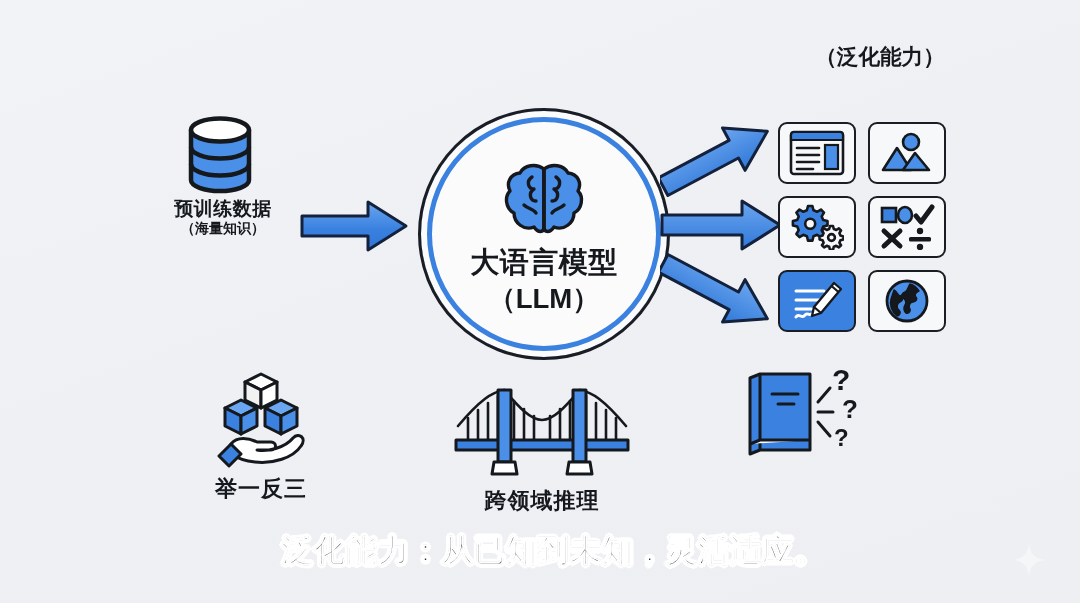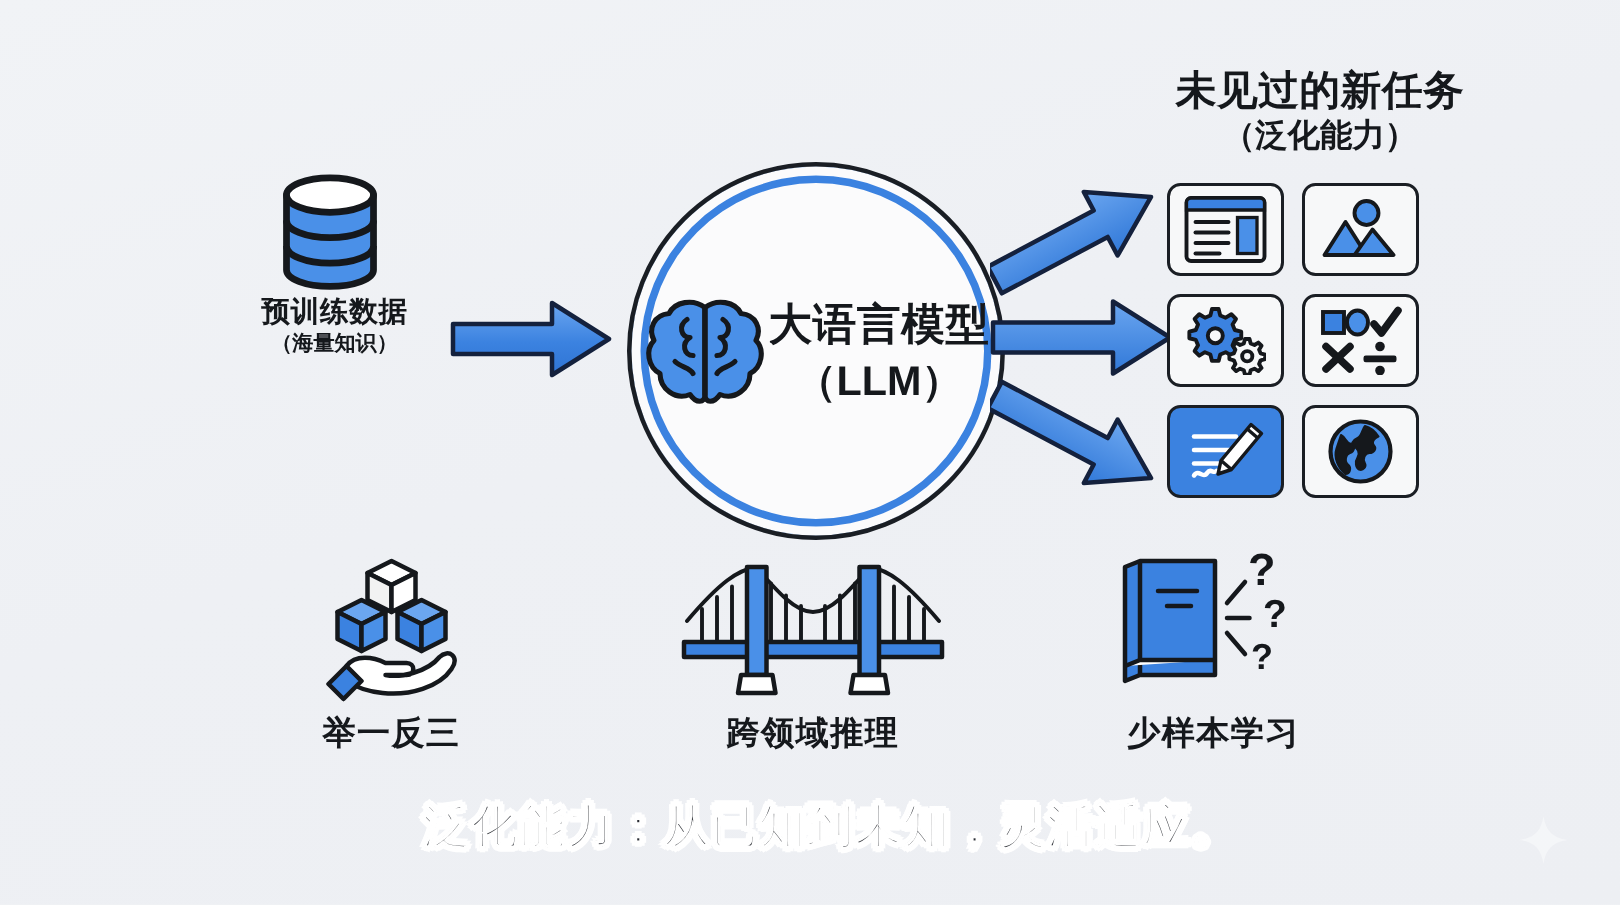--- a/index.html
+++ b/index.html
@@ -46,21 +46,21 @@
   
   #llm-circle {
     position: absolute;
     left: 418px; top: 108px;
     width: 252px; height: 252px;
     border-radius: 50%;
     background: #fbfbfc;
     border: 3px solid #1a1e24;
     box-shadow: inset 0 0 0 6px #fbfbfc, inset 0 0 0 11px #3b82e0;
     display: flex;
-    flex-direction: row;
+    flex-direction: column;
     align-items: center;
     justify-content: center;
   }
   #brain-icon { margin-top: 8px; margin-bottom: 6px; }
   #llm-label { position: static; font-size: 29px; margin-top: 2px; }
   #llm-label .sub { font-size: 0.95em; margin-top: 2px; }
 
   
   #out-arrows { position: absolute; left: 660px; top: 120px; }
 
@@ -90,21 +90,21 @@
 
   
   .cap { position: absolute; text-align: center; width: 230px; }
   .cap .cap-icon { height: 100px; display: flex; align-items: flex-end; justify-content: center; }
   .cap .cap-label {
     margin-top: 6px;
     font-size: 22px; font-weight: bold; color: #15181c;
     letter-spacing: 1px; white-space: nowrap;
   }
   #cap-1 { left: 146px; top: 368px; }
-  #cap-2 { left: 427px; top: 368px; }
+  #cap-2 { left: 427px; top: 380px; }
   #cap-3 { left: 694px; top: 368px; }
 
   
   #caption {
     position: absolute;
     left: 0; right: 0; top: 530px;
     text-align: center;
     font-size: 31px;
     font-weight: bold;
     color: #2a2d33;
@@ -189,21 +189,20 @@
     <g>
       <path d="M2 95 L82 95 L82 81 L120 105 L82 129 L82 115 L2 115 Z" fill="url(#gradUp)" stroke="#14213d" stroke-width="3" stroke-linejoin="round"></path>
     </g>
 
     <g transform="rotate(28 12 148)">
       <path d="M2 138 L82 138 L82 124 L120 148 L82 172 L82 158 L2 158 Z" fill="url(#gradUp)" stroke="#14213d" stroke-width="3" stroke-linejoin="round"></path>
     </g>
   </svg>
 
   <div id="task-title" class="label">
-    <span>未见过的新任务</span>
     <span class="sub">（泛化能力）</span>
   </div>
 
   <div id="cards-grid">
 
     <div class="card">
       <svg width="56" height="46" viewBox="0 0 56 46">
         <rect x="2" y="2" width="52" height="42" rx="3" fill="#f7f8f9" stroke="#15181c" stroke-width="2.6"></rect>
         <path d="M2 5 a3 3 0 0 1 3 -3 h46 a3 3 0 0 1 3 3 v5 h-52 z" fill="#3b82e0" stroke="#15181c" stroke-width="2.2"></path>
         <rect x="36" y="15" width="13" height="24" fill="#4a90e8" stroke="#15181c" stroke-width="2.2"></rect>
@@ -366,21 +365,20 @@
           <line x1="84" y1="44" x2="99" y2="44"></line>
           <line x1="84" y1="54" x2="96" y2="68"></line>
         </g>
         <g fill="#15181c" font-family="Liberation Sans, sans-serif" font-weight="bold">
           <text x="98" y="22" font-size="30">?</text>
           <text x="108" y="50" font-size="26">?</text>
           <text x="100" y="78" font-size="24">?</text>
         </g>
       </svg>
     </div>
-    <div class="cap-label">少样本学习</div>
   </div>
 
   <div id="caption">泛化能力：从已知到未知，灵活适应。</div>
 
   <svg id="sparkle" width="34" height="34" viewBox="0 0 34 34">
     <path d="M17 1 C18.5 11, 23 15.5, 33 17 C23 18.5, 18.5 23, 17 33
              C15.5 23, 11 18.5, 1 17 C11 15.5, 15.5 11, 17 1 Z" fill="#ffffff" opacity="0.75"></path>
   </svg>
 
 </div>

